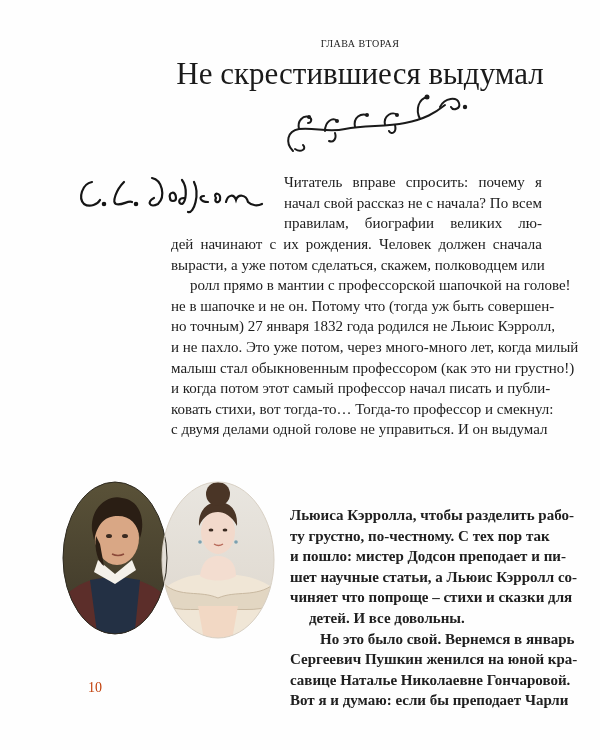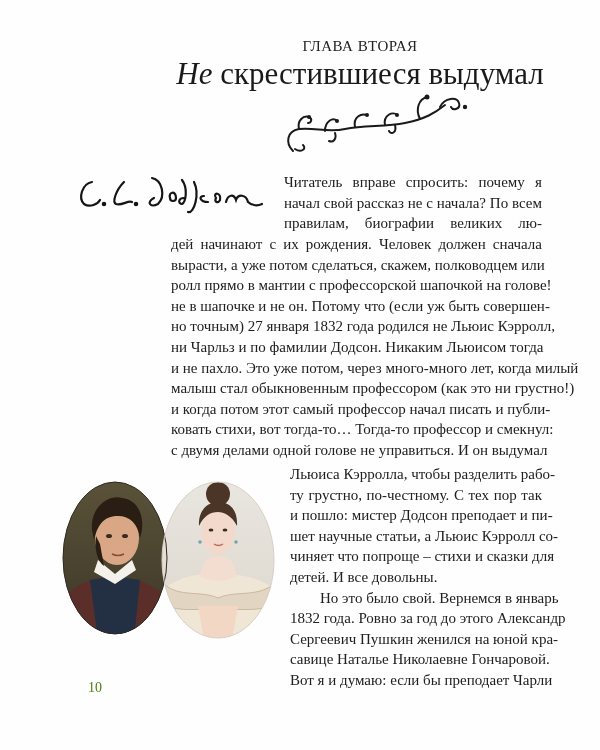--- a/index.html
+++ b/index.html
@@ -1,31 +1,31 @@
 <!DOCTYPE html>
 <html><head>
 <meta charset="utf-8">
 <style>
   html, body { margin: 0; padding: 0; }
   body { width: 600px; height: 750px; background: #ffffff; position: relative; overflow: hidden;
          font-family: "Liberation Serif", "DejaVu Serif", serif; color: #1e1e1e; }
   .page { position: absolute; left: 0; top: 0; width: 600px; height: 750px; background: #fefefe; }
   .chapter-label { position: absolute; left: 0; width: 100%; top: 38px; padding-left: 120px; box-sizing: border-box;
-                   text-align: center; font-size: 15px; letter-spacing: 0.5px; color: #222; }
+                   text-align: center; font-size: 10px; letter-spacing: 0.5px; color: #222; }
   .chapter-title { position: absolute; top: 56px; left: 0; width: 100%; padding-left: 120px; box-sizing: border-box;
                    text-align: center; font-size: 31px; color: #1a1a1a; white-space: nowrap; }
-  .chapter-title .first { font-style: italic; }
+  .chapter-title .first { }
   .flourish { position: absolute; left: 275px; top: 93px; width: 190px; width: 200px; height: 62px; }
   .signature { position: absolute; left: 70px; top: 168px; width: 200px; height: 50px; }
   .text { position: absolute; font-size: 15px; line-height: 20.6px; color: #202020; }
   .line { display: block; white-space: nowrap; text-align: justify; text-align-last: justify; }
-  .line.last { text-align-last: left; }
+  .line.last { text-align-last: left; margin-left: 19px; }
   .line.indent { text-indent: 30px; }
   .portraits { position: absolute; left: 60px; top: 480px; width: 220px; height: 160px; }
-  .page-number { position: absolute; left: 88px; top: 680px; font-size: 14px; color: #4d7c0f; }
+  .page-number { position: absolute; left: 88px; top: 680px; font-size: 14px; color: #c2410c; }
 </style>
 </head>
 <body>
 
 <div class="page">
 
   <div class="chapter-label">ГЛАВА ВТОРАЯ</div>
   <div class="chapter-title"><span class="first">Не</span><span> скрестившиеся выдумал</span></div>
 
   <svg class="flourish" viewBox="0 0 200 62">
@@ -70,39 +70,37 @@
   <div class="text" style="left:284px; top:172px; width:258px;">
     <span class="line">Читатель вправе спросить: почему я</span>
     <span class="line">начал свой рассказ не с начала? По всем</span>
     <span class="line">правилам, биографии великих лю-</span>
   </div>
 
   <div class="text" style="left:171px; top:234px; width:371px;">
     <span class="line">дей начинают с их рождения. Человек должен сначала</span>
     <span class="line">вырасти, а уже потом сделаться, скажем, полководцем или</span>
     <span class="line last">ролл прямо в мантии с профессорской шапочкой на голове!</span>
-    <span class="line">не в шапочке и не он. Потому что (если уж быть совершен-</span>
+    <span class="line">не в шапочке и не он. Потому что (тогда уж быть совершен-</span>
     <span class="line">но точным) 27 января 1832 года родился не Льюис Кэрролл,</span>
-    <span class="line">ни Чарльз и по фамилии Додсон. Никаким Льюисом тогда</span>
     <span class="line">и не пахло. Это уже потом, через много-много лет, когда милый</span>
     <span class="line">малыш стал обыкновенным профессором (как это ни грустно!)</span>
     <span class="line">и когда потом этот самый профессор начал писать и публи-</span>
     <span class="line">ковать стихи, вот тогда-то… Тогда-то профессор и смекнул:</span>
     <span class="line">с двумя делами одной голове не управиться. И он выдумал</span>
   </div>
 
-  <div class="text" style="left:290px; top:464px; width:252px;">
+  <div class="text" style="left:290px; top:505px; width:252px;font-weight:bold;">
     <span class="line">Льюиса Кэрролла, чтобы разделить рабо-</span>
     <span class="line">ту грустно, по-честному. С тех пор так</span>
     <span class="line">и пошло: мистер Додсон преподает и пи-</span>
     <span class="line">шет научные статьи, а Льюис Кэрролл со-</span>
     <span class="line">чиняет что попроще – стихи и сказки для</span>
     <span class="line last">детей. И все довольны.</span>
     <span class="line indent">Но это было свой. Вернемся в январь</span>
-    <span class="line">1832 года. Ровно за год до этого Александр</span>
     <span class="line">Сергеевич Пушкин женился на юной кра-</span>
     <span class="line">савице Наталье Николаевне Гончаровой.</span>
     <span class="line">Вот я и думаю: если бы преподает Чарли</span>
   </div>
 
   <svg class="portraits" viewBox="0 0 220 160">
     <defs>
       <clipPath id="clipL">
           <ellipse cx="55" cy="78" rx="52" ry="76"></ellipse>
         </clipPath>

